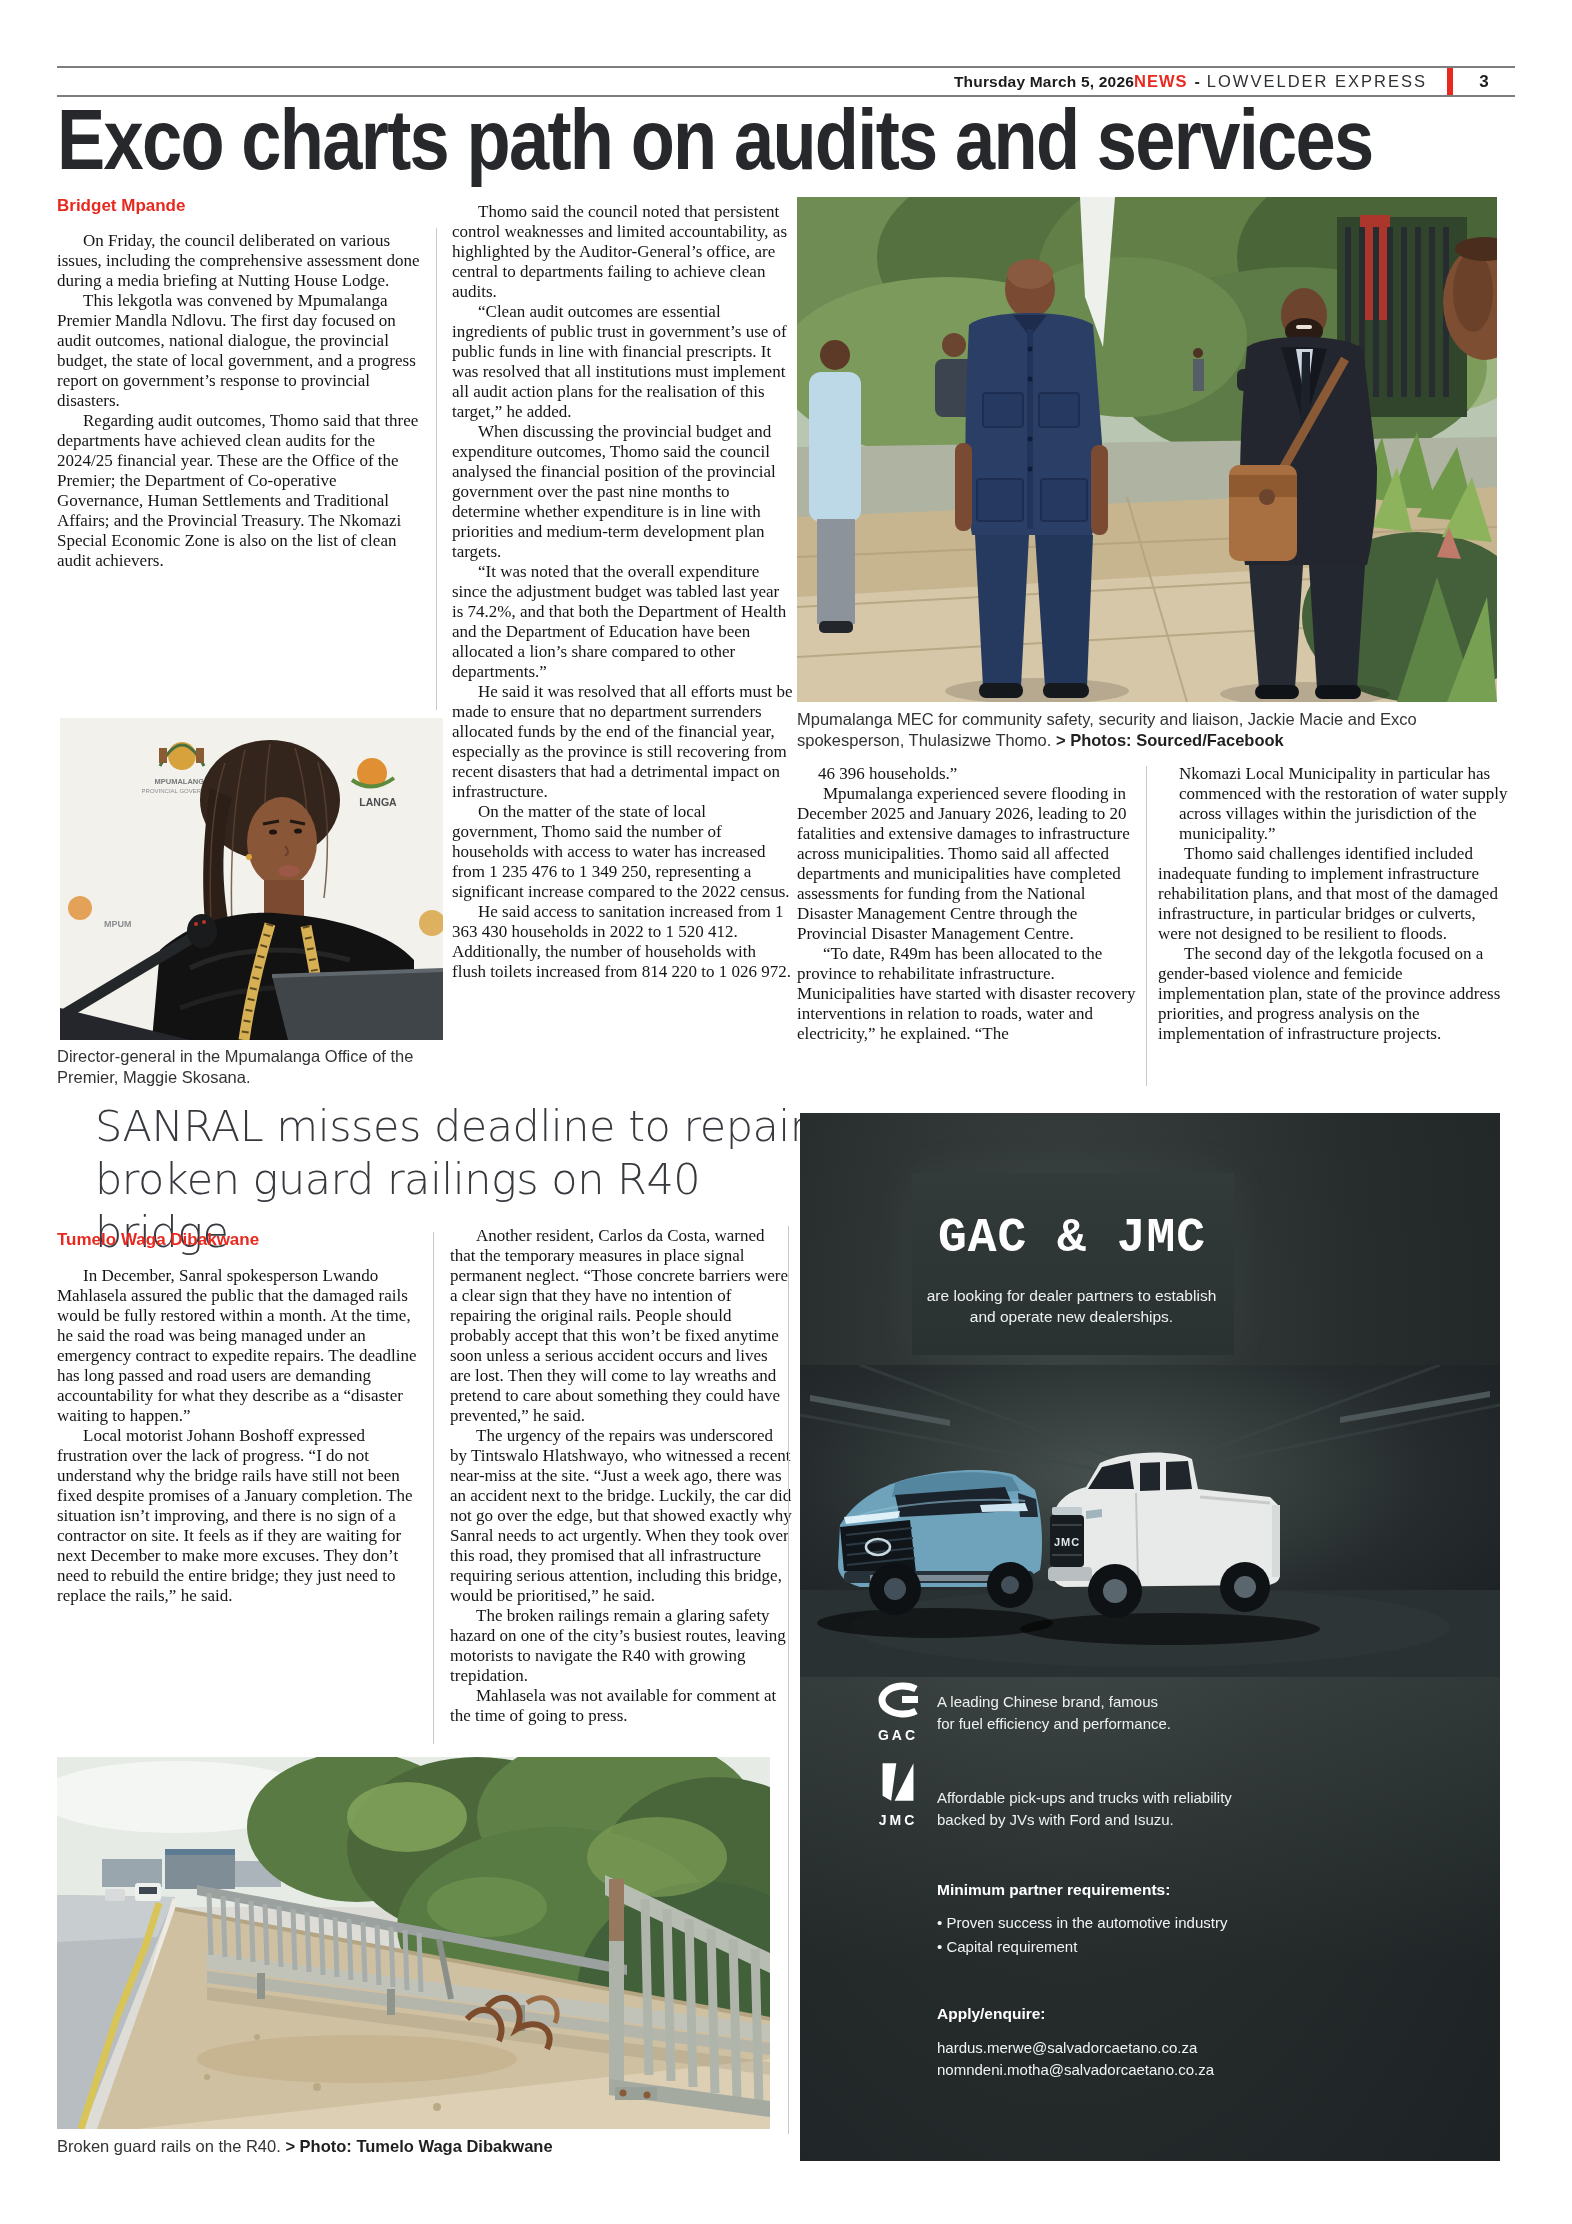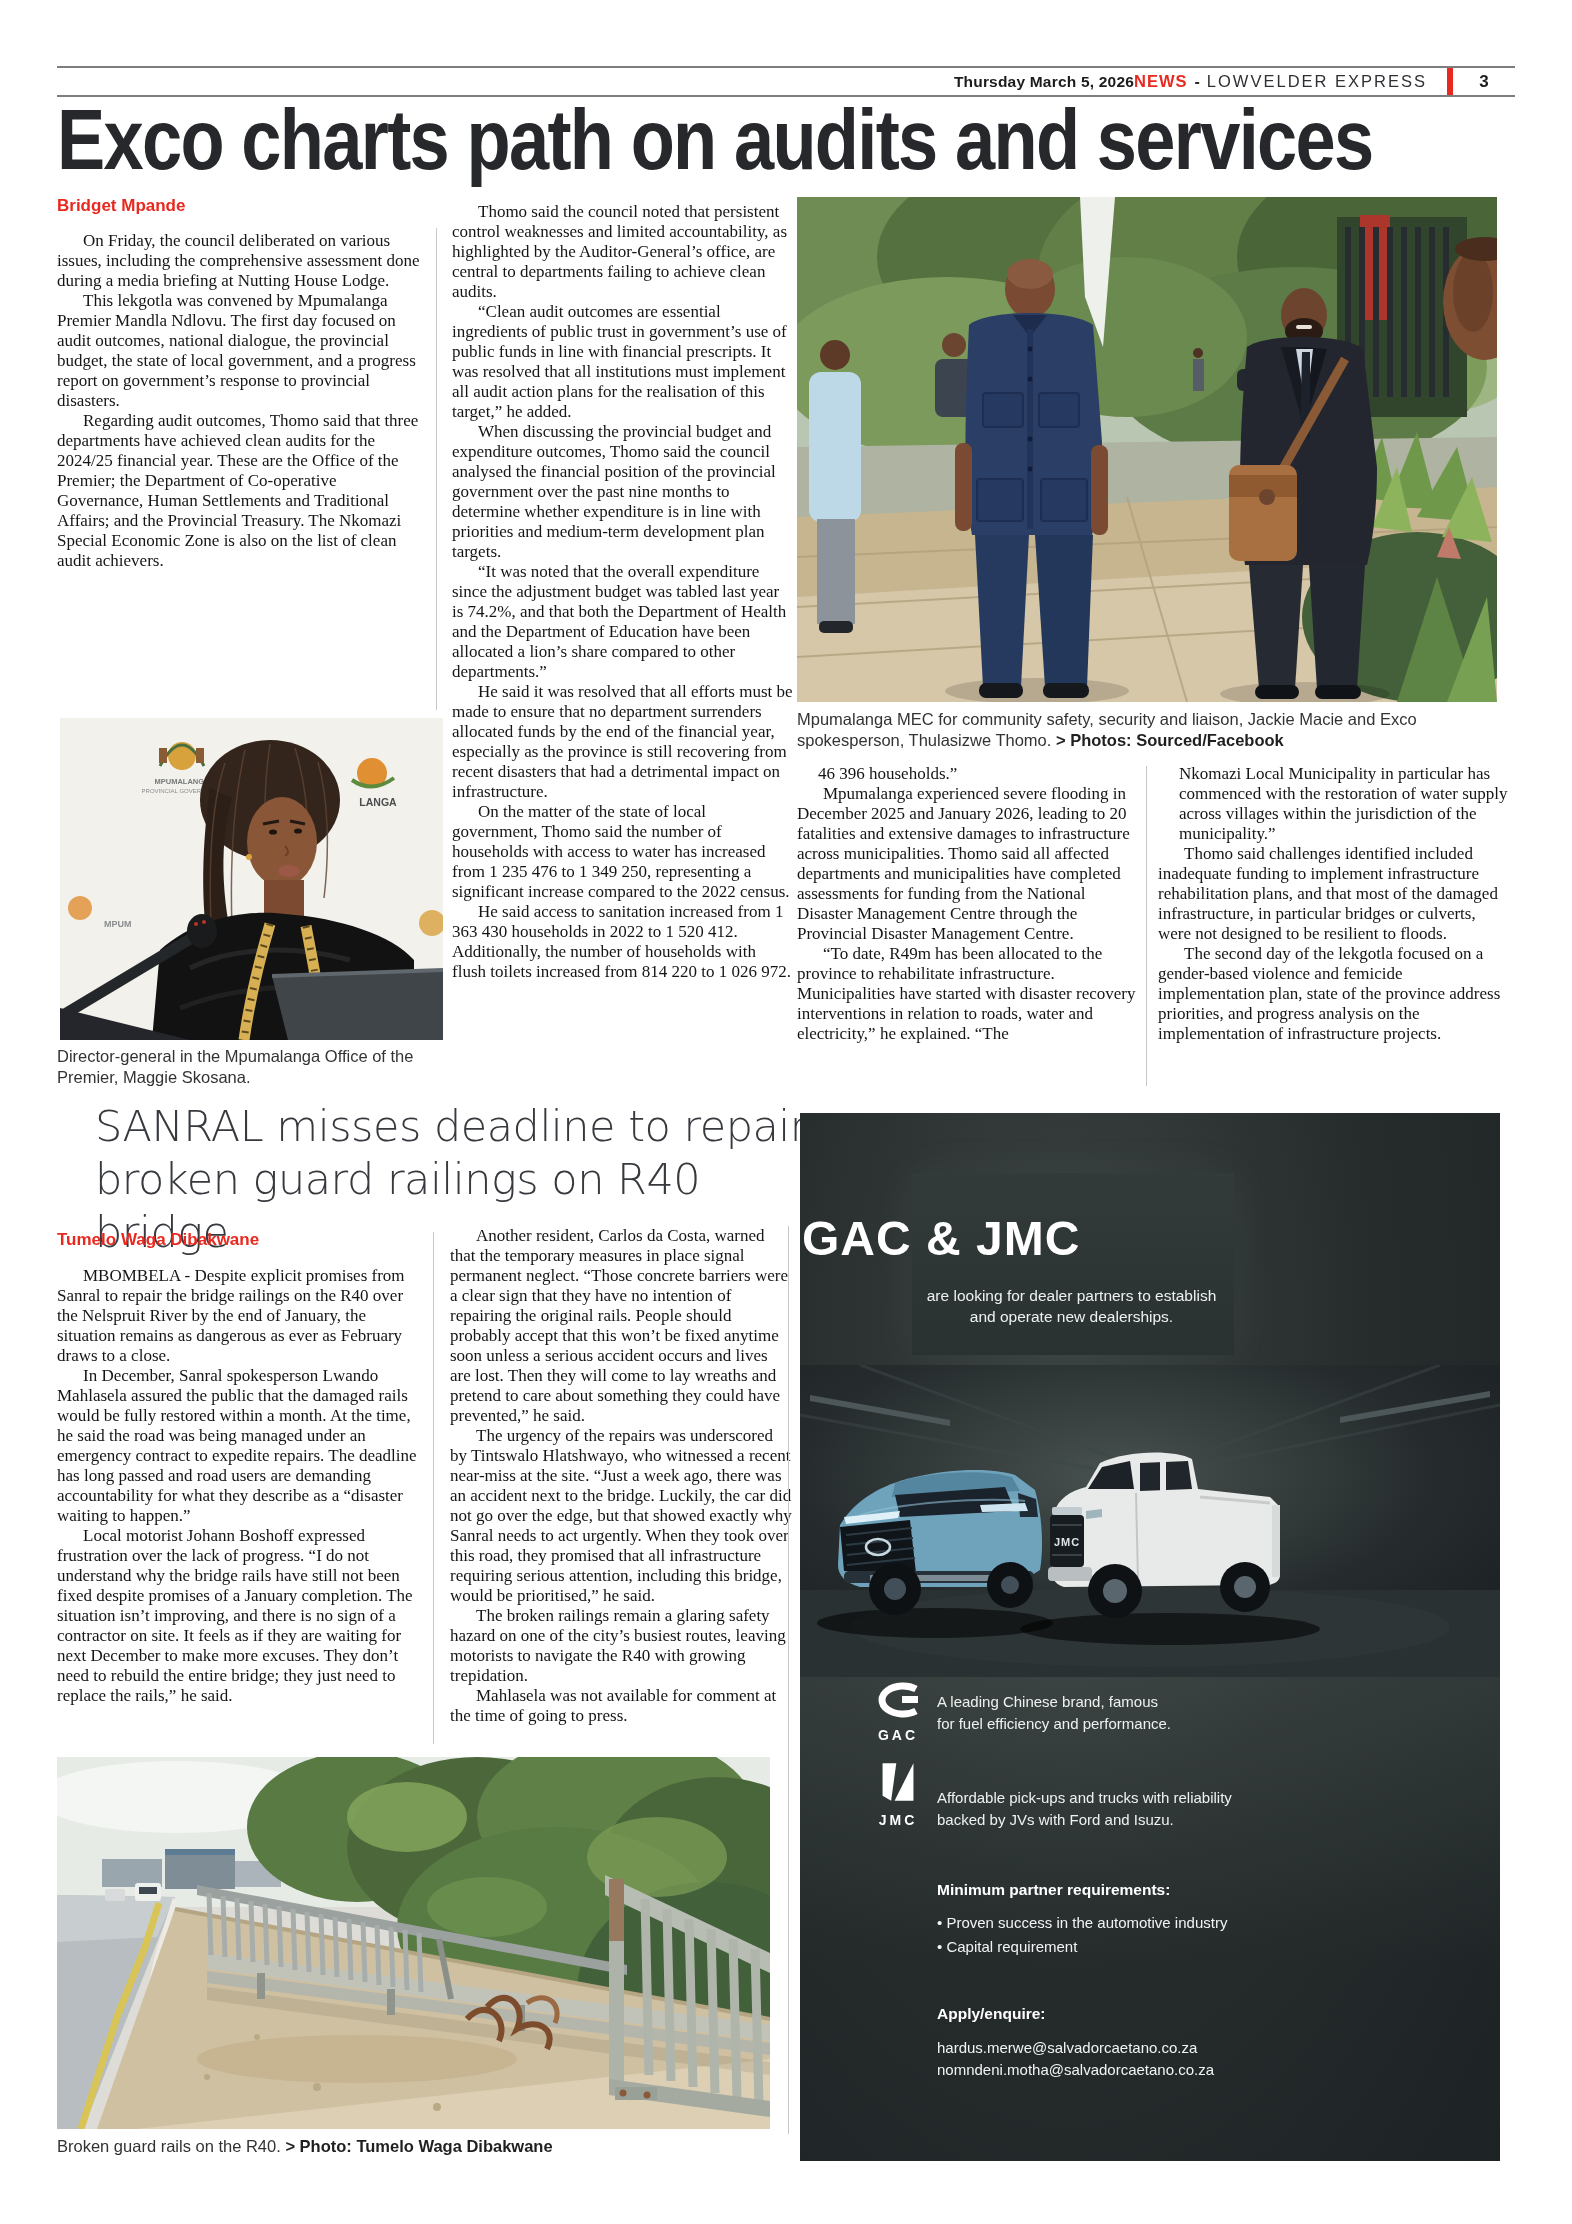--- a/index.html
+++ b/index.html
@@ -44,22 +44,22 @@
   .photo svg { display:block; }
 
   
   .ad { position:absolute; left:800px; top:1113px; width:700px; height:1048px; overflow:hidden;
         background:radial-gradient(ellipse at 38% 20%, #39413f 0%, #272d2d 48%, #1d2324 100%);
         color:#f2f4f4; }
   .ad .panel { position:absolute; left:112px; top:60px; width:322px; height:182px;
                background:linear-gradient(180deg,#333a3a,#2a3131); box-shadow:0 0 46px rgba(200,220,215,.05); }
   .ad .floorglow { position:absolute; left:0; top:560px; width:700px; height:488px;
                background:linear-gradient(180deg, rgba(120,135,130,.18), rgba(20,26,26,.0) 60%); }
-  .ad-headline { position:absolute; left:2px; top:98px; width:540px; text-align:left;
-                 font-size:48px; font-weight:800; letter-spacing:1px; color:#ffffff; }
+  .ad-headline { position:absolute; left:2px; top:98px; width:540px; text-align:center;
+                 font-size:48px; font-weight:800; letter-spacing:1px; color:#ffffff;font-family:Liberation Mono, monospace; }
   .ad-sub { position:absolute; left:104px; top:172px; width:335px; text-align:center;
             font-size:15.5px; line-height:21px; white-space:pre-line; color:#eef1f0; }
   .carscene { position:absolute; left:0; top:252px; }
   .brandlogo { position:absolute; text-align:center; }
   .brandlogo .lbl { font-weight:bold; letter-spacing:3px; font-size:14px; color:#fff; margin-top:2px; }
   .brandtext { position:absolute; font-size:15px; line-height:22px; white-space:pre-line; color:#eef1f0; }
   .ad-title { position:absolute; left:137px; font-size:15.5px; font-weight:bold; color:#ffffff; }
   .ad-bullets { position:absolute; left:137px; top:798px; margin:0; padding:0; list-style:none;
                 font-size:15px; line-height:24px; }
   .ad-bullets li::before { content:"• "; }
@@ -295,21 +295,20 @@
   <figcaption class="cap" style="left:57px; top:1046px; width:375px;">
     <span>Director-general in the Mpumalanga Office of the Premier, Maggie Skosana.</span>
   </figcaption>
 
   <div class="h2wrap">
     <div class="h2">SANRAL misses deadline to repair broken guard railings on R40 bridge</div>
   </div>
   <div class="byline" style="left:57px; top:1230px;">Tumelo Waga Dibakwane</div>
 
   <div class="col" style="left:57px; top:1266px; width:370px; height:484px;">
-      <p>MBOMBELA - Despite explicit promises from Sanral to repair the bridge railings on the R40 over the Nelspruit River by the end of January, the situation remains as dangerous as ever as February draws to a close.</p>
       <p>In December, Sanral spokesperson Lwando Mahlasela assured the public that the damaged rails would be fully restored within a month. At the time, he said the road was being managed under an emergency contract to expedite repairs. The deadline has long passed and road users are demanding accountability for what they describe as a “disaster waiting to happen.”</p>
       <p>Local motorist Johann Boshoff expressed frustration over the lack of progress. “I do not understand why the bridge rails have still not been fixed despite promises of a January completion. The situation isn’t improving, and there is no sign of a contractor on site. It feels as if they are waiting for next December to make more excuses. They don’t need to rebuild the entire bridge; they just need to replace the rails,” he said.</p>
     </div>
   <div class="vrule" style="left:433px; top:1232px; height:512px;"></div>
   <div class="col" style="left:450px; top:1226px; width:342px; height:524px;">
       <p>Another resident, Carlos da Costa, warned that the temporary measures in place signal permanent neglect. “Those concrete barriers were a clear sign that they have no intention of repairing the original rails. People should probably accept that this won’t be fixed anytime soon unless a serious accident occurs and lives are lost. Then they will come to lay wreaths and pretend to care about something they could have prevented,” he said.</p>
       <p>The urgency of the repairs was underscored by Tintswalo Hlatshwayo, who witnessed a recent near-miss at the site. “Just a week ago, there was an accident next to the bridge. Luckily, the car did not go over the edge, but that showed exactly why Sanral needs to act urgently. When they took over this road, they promised that all infrastructure requiring serious attention, including this bridge, would be prioritised,” he said.</p>
       <p>The broken railings remain a glaring safety hazard on one of the city’s busiest routes, leaving motorists to navigate the R40 with growing trepidation.</p>
       <p>Mahlasela was not available for comment at the time of going to press.</p>
     </div>

